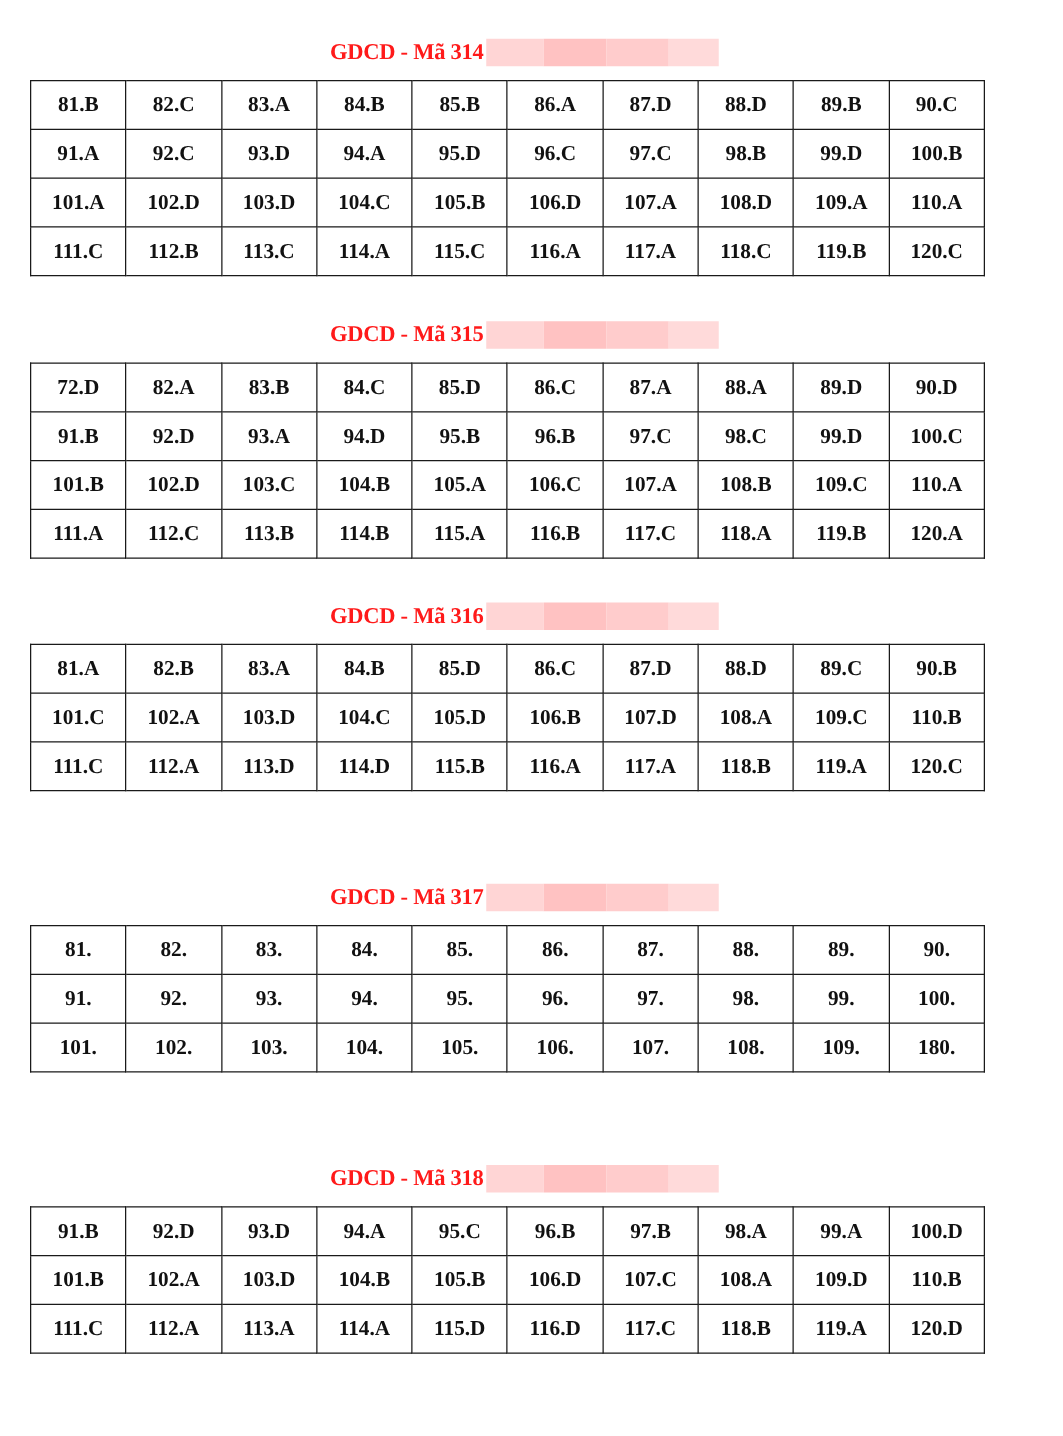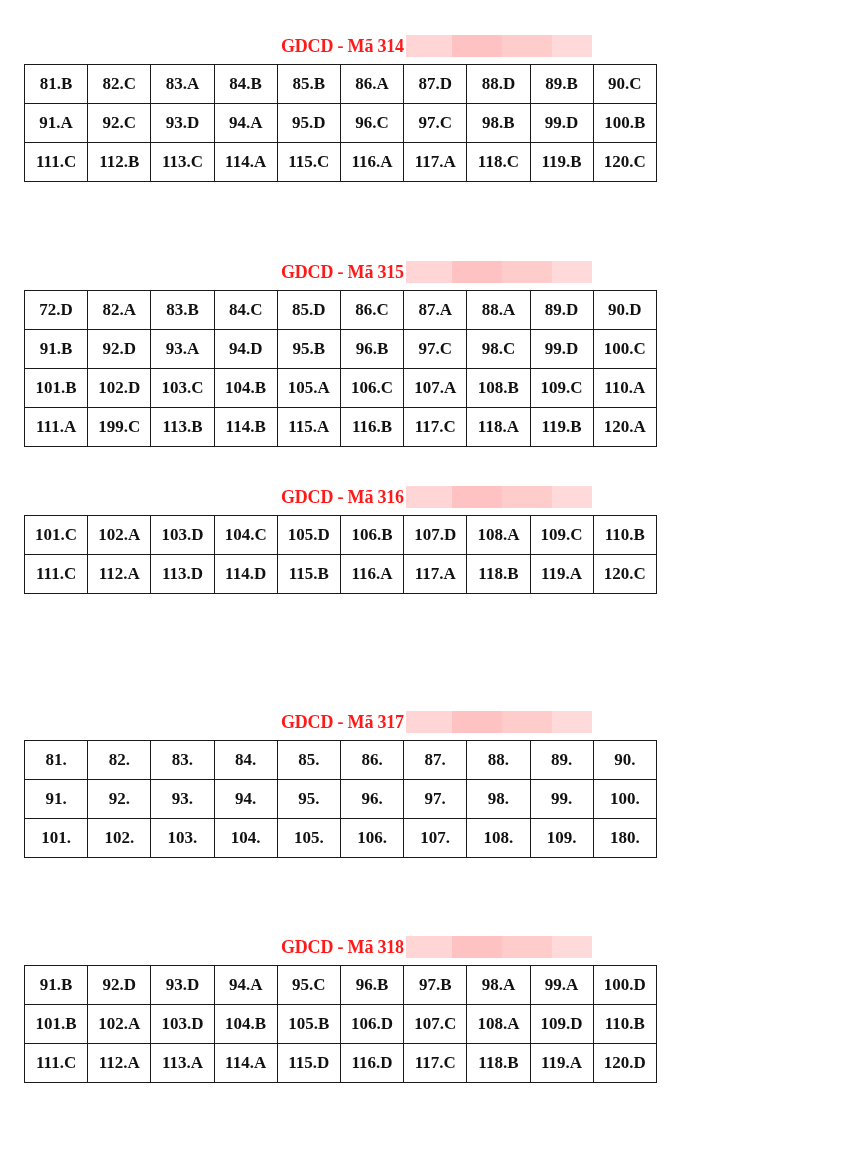--- a/index.html
+++ b/index.html
@@ -18,22 +18,21 @@
       position: absolute;
       left: 0;
       width: 850px;
     }
     .title-row {
       position: absolute;
       top: 0;
       left: 264px;
       height: 26px;
       display: flex;
-      align-items: flex-end;
-      margin-left: 17px;
+      align-items: flex-start;
     }
     .title-text {
       color: #ff1a1a;
       font-weight: bold;
       font-size: 18px;
       letter-spacing: -0.2px;
       white-space: nowrap;
     }
     .redacted {
       display: flex;
@@ -46,21 +45,21 @@
     }
     .redacted .r1 { width: 46px; background: #ffd5d5; }
     .redacted .r2 { width: 50px; background: #ffc2c2; }
     .redacted .r3 { width: 50px; background: #ffcccc; }
     .redacted .r4 { width: 40px; background: #ffdada; }
 
     table.answers {
       position: absolute;
       top: 33px;
       left: 24px;
-      width: 633px;
+      width: 764px;
       border-collapse: collapse;
       table-layout: fixed;
     }
     table.answers td {
       border: 1.5px solid #1a1a1a;
       height: 38px;
       text-align: center;
       vertical-align: middle;
       font-weight: bold;
       font-size: 17px;
@@ -102,20 +101,32 @@
             <td>93.D</td>
             <td>94.A</td>
             <td>95.D</td>
             <td>96.C</td>
             <td>97.C</td>
             <td>98.B</td>
             <td>99.D</td>
             <td>100.B</td>
           </tr>
           <tr>
+            <td>101.A</td>
+            <td>102.D</td>
+            <td>103.D</td>
+            <td>104.C</td>
+            <td>105.B</td>
+            <td>106.D</td>
+            <td>107.A</td>
+            <td>108.D</td>
+            <td>109.A</td>
+            <td>110.A</td>
+          </tr>
+          <tr>
             <td>111.C</td>
             <td>112.B</td>
             <td>113.C</td>
             <td>114.A</td>
             <td>115.C</td>
             <td>116.A</td>
             <td>117.A</td>
             <td>118.C</td>
             <td>119.B</td>
             <td>120.C</td>
@@ -166,21 +177,21 @@
             <td>104.B</td>
             <td>105.A</td>
             <td>106.C</td>
             <td>107.A</td>
             <td>108.B</td>
             <td>109.C</td>
             <td>110.A</td>
           </tr>
           <tr>
             <td>111.A</td>
-            <td>199.C</td>
+            <td>112.C</td>
             <td>113.B</td>
             <td>114.B</td>
             <td>115.A</td>
             <td>116.B</td>
             <td>117.C</td>
             <td>118.A</td>
             <td>119.B</td>
             <td>120.A</td>
           </tr>
         </tbody>
@@ -191,20 +202,32 @@
       <span class="title-text">GDCD - Mã 316</span>
       <span class="redacted">
         <span class="r1"></span>
           <span class="r2"></span>
           <span class="r3"></span>
           <span class="r4"></span>
       </span>
     </div>
     <table class="answers">
       <tbody>
+          <tr>
+            <td>81.A</td>
+            <td>82.B</td>
+            <td>83.A</td>
+            <td>84.B</td>
+            <td>85.D</td>
+            <td>86.C</td>
+            <td>87.D</td>
+            <td>88.D</td>
+            <td>89.C</td>
+            <td>90.B</td>
+          </tr>
           <tr>
             <td>101.C</td>
             <td>102.A</td>
             <td>103.D</td>
             <td>104.C</td>
             <td>105.D</td>
             <td>106.B</td>
             <td>107.D</td>
             <td>108.A</td>
             <td>109.C</td>

